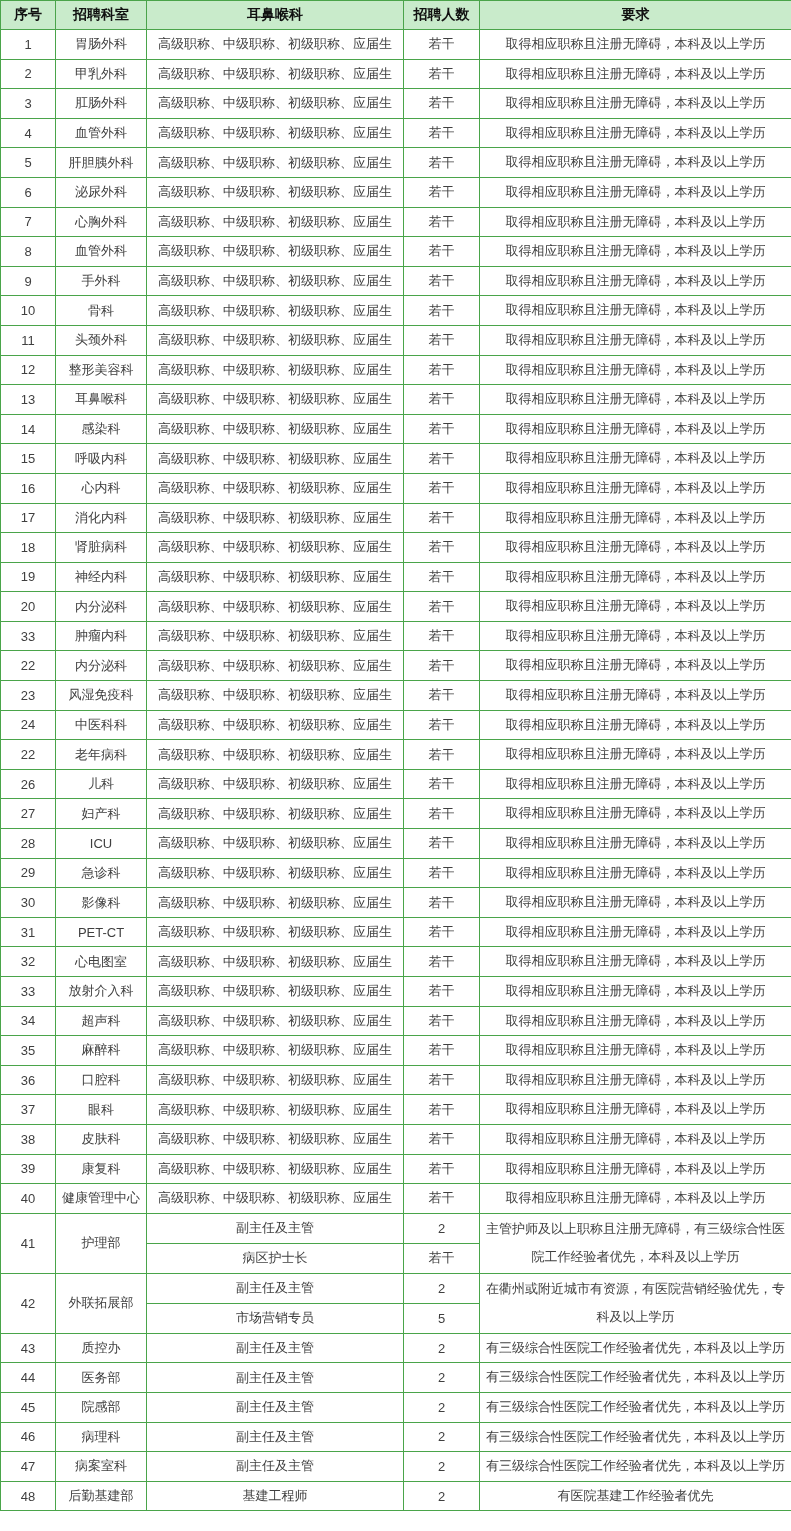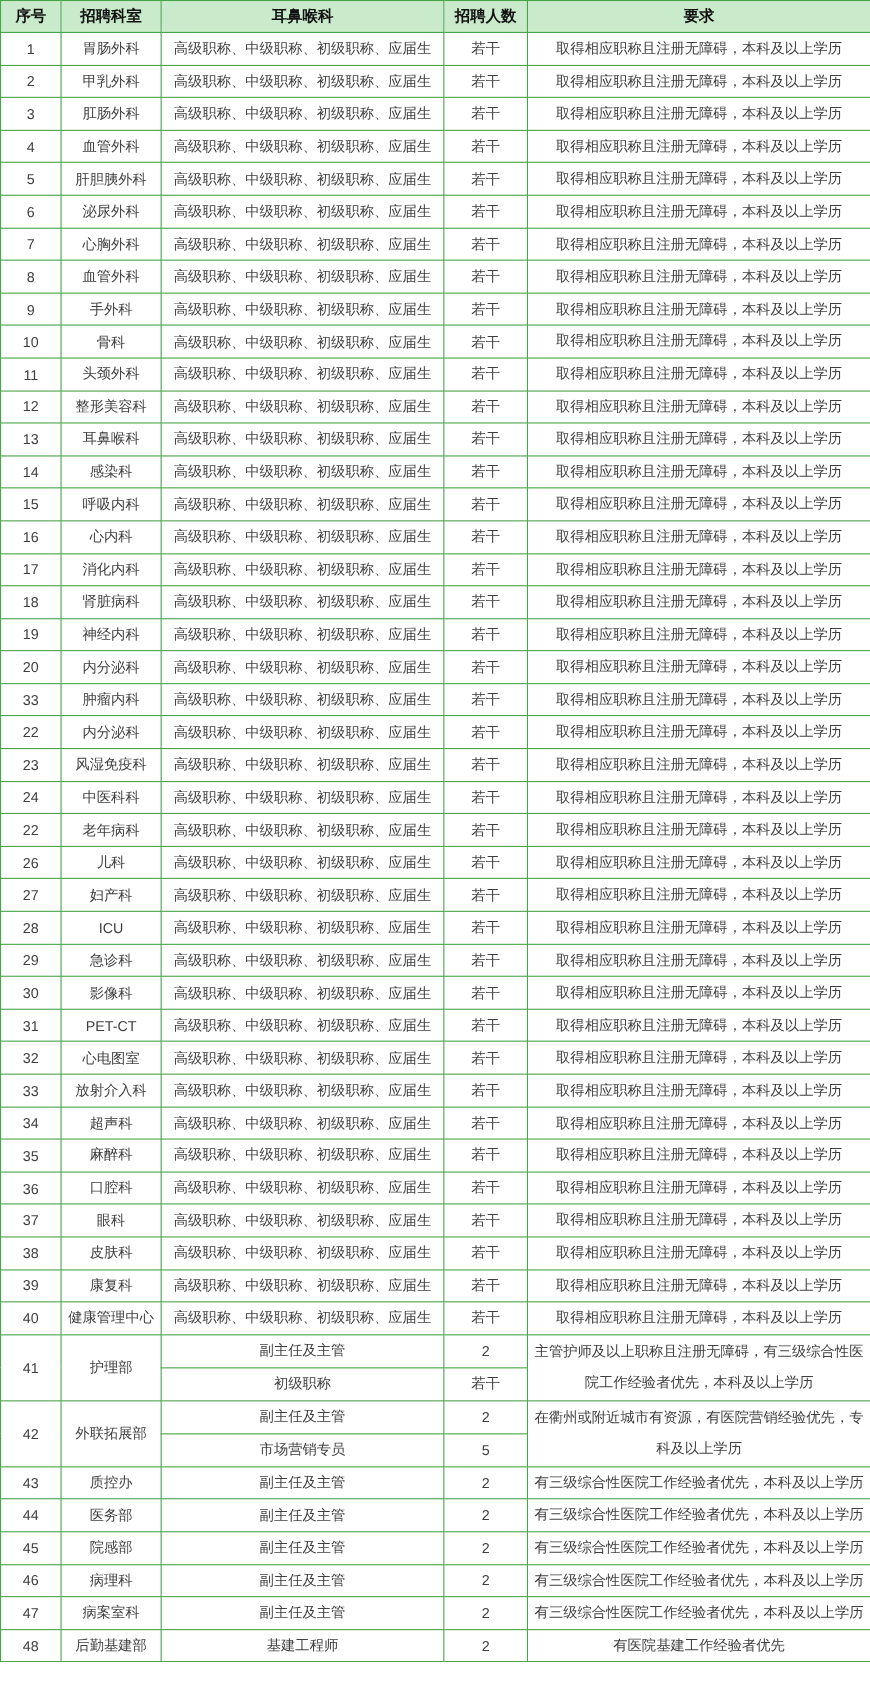--- a/index.html
+++ b/index.html
@@ -349,21 +349,21 @@
           <td class="cell-req">取得相应职称且注册无障碍，本科及以上学历</td>
         </tr>
         <tr class="sub">
           <td class="cell-no" rowspan="2">41</td>
           <td class="cell-dept" rowspan="2">护理部</td>
           <td class="cell-position">副主任及主管</td>
           <td class="cell-count">2</td>
           <td class="cell-req" rowspan="2">主管护师及以上职称且注册无障碍，有三级综合性医院工作经验者优先，本科及以上学历</td>
         </tr>
         <tr class="sub">
-          <td class="cell-position">初级职称</td>
+          <td class="cell-position">病区护士长</td>
           <td class="cell-count">若干</td>
         </tr>
         <tr class="sub">
           <td class="cell-no" rowspan="2">42</td>
           <td class="cell-dept" rowspan="2">外联拓展部</td>
           <td class="cell-position">副主任及主管</td>
           <td class="cell-count">2</td>
           <td class="cell-req" rowspan="2">在衢州或附近城市有资源，有医院营销经验优先，专科及以上学历</td>
         </tr>
         <tr class="sub">

